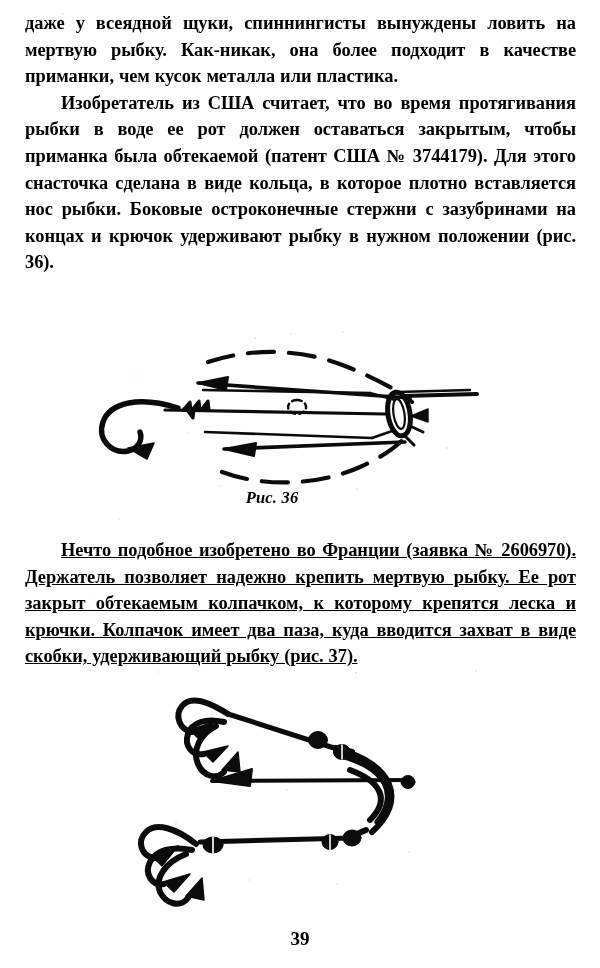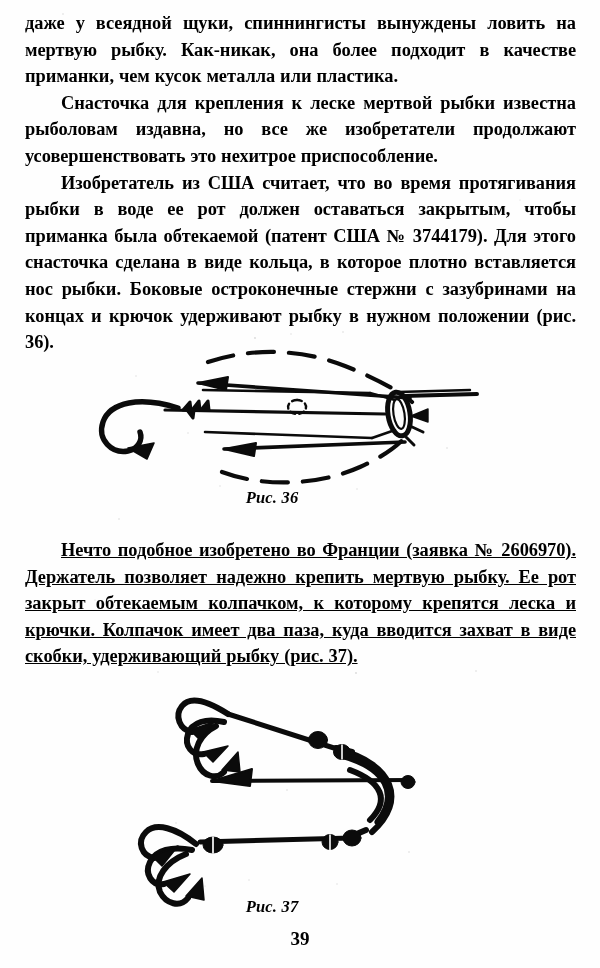--- a/index.html
+++ b/index.html
@@ -112,21 +112,20 @@
       <circle cx="249" cy="880" r="0.7"></circle>
       <circle cx="337" cy="884" r="0.7"></circle>
       <circle cx="205" cy="886" r="0.6"></circle>
       <circle cx="95" cy="600" r="0.6"></circle>
       <circle cx="520" cy="200" r="0.6"></circle>
     </g>
   </svg>
 
   <div class="textblock">
     <p class="para noindent">даже у всеядной щуки, спиннингисты вынуждены ловить на мертвую рыбку. Как-никак, она более подходит в качестве приманки, чем кусок металла или пластика.</p>
-    <p class="para">Снасточка для крепления к леске мертвой рыбки известна рыболовам издавна, но все же изобретатели продолжают усовершенствовать это нехитрое приспособление.</p>
     <p class="para">Изобретатель из США считает, что во время протягивания рыбки в воде ее рот должен оставаться закрытым, чтобы приманка была обтекаемой (патент США № 3744179). Для этого снасточка сделана в виде кольца, в которое плотно вставляется нос рыбки. Боковые остроконечные стержни с зазубринами на концах и крючок удерживают рыбку в нужном положении (рис. 36).</p>
   </div>
 
   <div class="figwrap" id="fig36-wrap">
     <svg width="600" height="185" viewBox="0 0 600 185">
       <g stroke="#0b0b0b" fill="none" stroke-linecap="round" stroke-linejoin="round">
 
         <g stroke-width="4.2" stroke-dasharray="26 15">
           <path d="M208 32 C 250 18, 300 18, 345 36 C 380 50, 400 62, 412 72"></path>
         </g>
@@ -263,17 +262,16 @@
         </g>
         <g fill="#0b0b0b" stroke-width="1.5">
           <path d="M152 196 L 178 186 L 162 206 Z"></path>
           <path d="M163 222 L 190 214 L 174 232 Z"></path>
           <path d="M186 236 L 202 218 L 204 240 Z"></path>
         </g>
       </g>
     </svg>
   </div>
 
-  <div class="figcaption" id="cap37">Рис. 37</div>
 
   <div class="pagenum">39</div>
 
 </div>
 
 </body></html>

